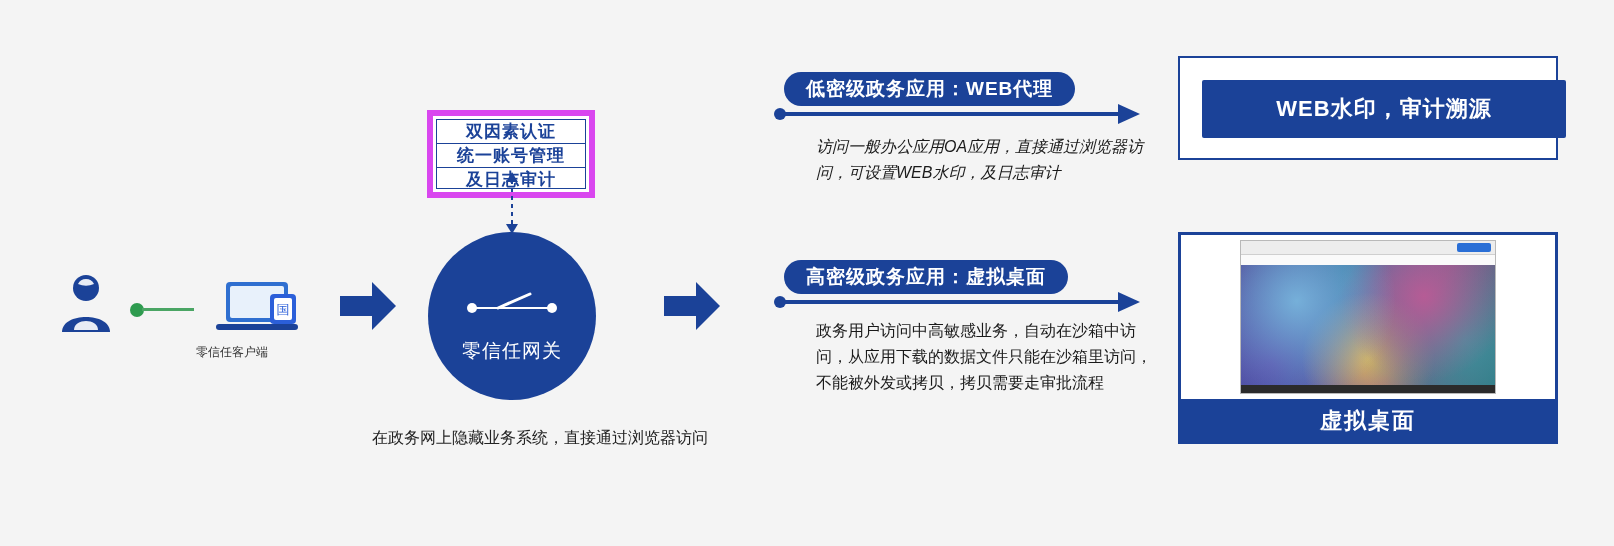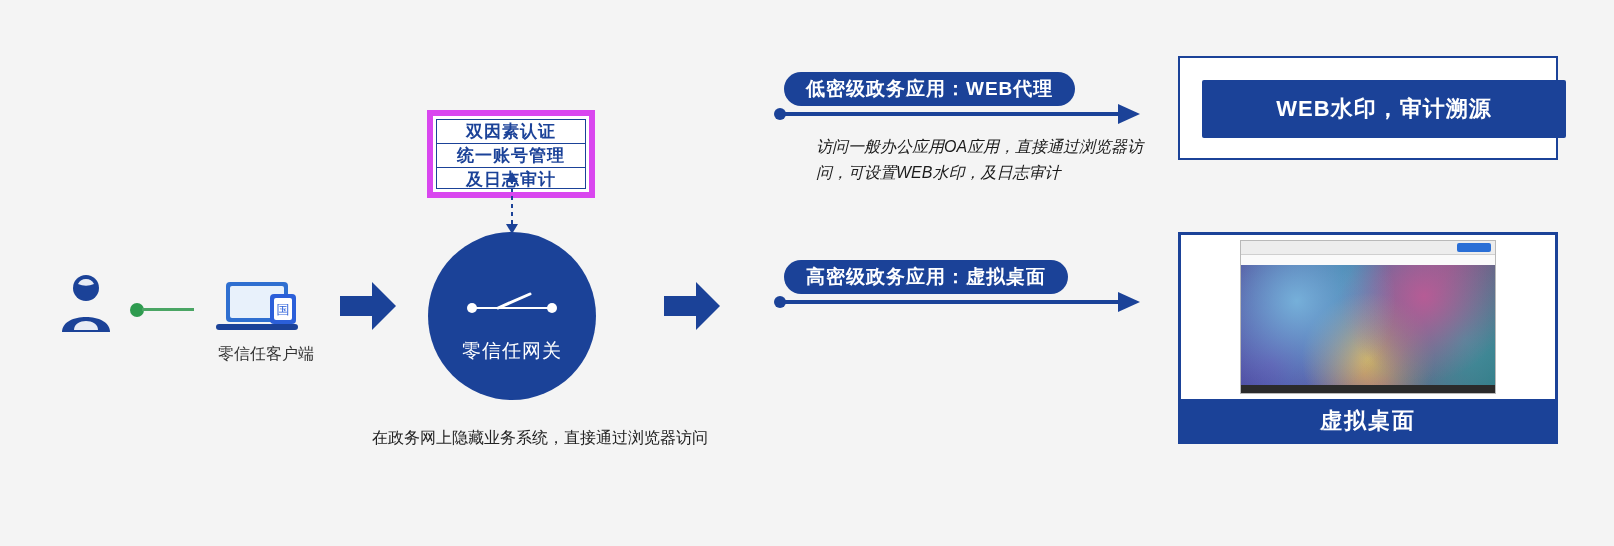--- a/index.html
+++ b/index.html
@@ -42,22 +42,22 @@
   }
 
   
   #laptop {
     left: 214px; top: 278px;
     width: 96px; height: 58px;
   }
   #client-label {
     left: 196px; top: 344px;
     width: 140px;
-    text-align: center;
-    font-size: 16px;
+    text-align: left;
+    font-size: 12px;
     color: #333;
     white-space: nowrap;
   }
 
   
   .arrow-blue { fill: #1b4298; }
   #arrow-1 { left: 340px; top: 282px; width: 56px; height: 48px; }
   #arrow-2 { left: 664px; top: 282px; width: 56px; height: 48px; }
 
   
@@ -353,20 +353,21 @@
   <div class="abs desc" id="desc-low">访问一般办公应用OA应用，直接通过浏览器访问，可设置WEB水印，及日志审计</div>
 
   <div class="abs track-dot" id="track-high-dot"></div>
   <div class="abs track-line" id="track-high-line"></div>
   <div class="abs" id="track-high-arrow">
     <svg viewBox="0 0 22 20" width="22" height="20">
         <path class="arrow-blue" d="M0 0 L22 10 L0 20 Z"></path>
       </svg>
   </div>
   <div class="abs pill" id="pill-high">高密级政务应用：虚拟桌面</div>
+  <div class="abs desc" id="desc-high">政务用户访问中高敏感业务，自动在沙箱中访问，从应用下载的数据文件只能在沙箱里访问，不能被外发或拷贝，拷贝需要走审批流程</div>
 
   <div class="abs" id="card-web">
     <div id="card-web-inner">WEB水印，审计溯源</div>
   </div>
 
   <div class="abs" id="card-vd">
     <div id="vd-screen-wrap">
       <div id="vd-window">
         <div id="vd-titlebar">
           <div id="vd-tab"></div>

